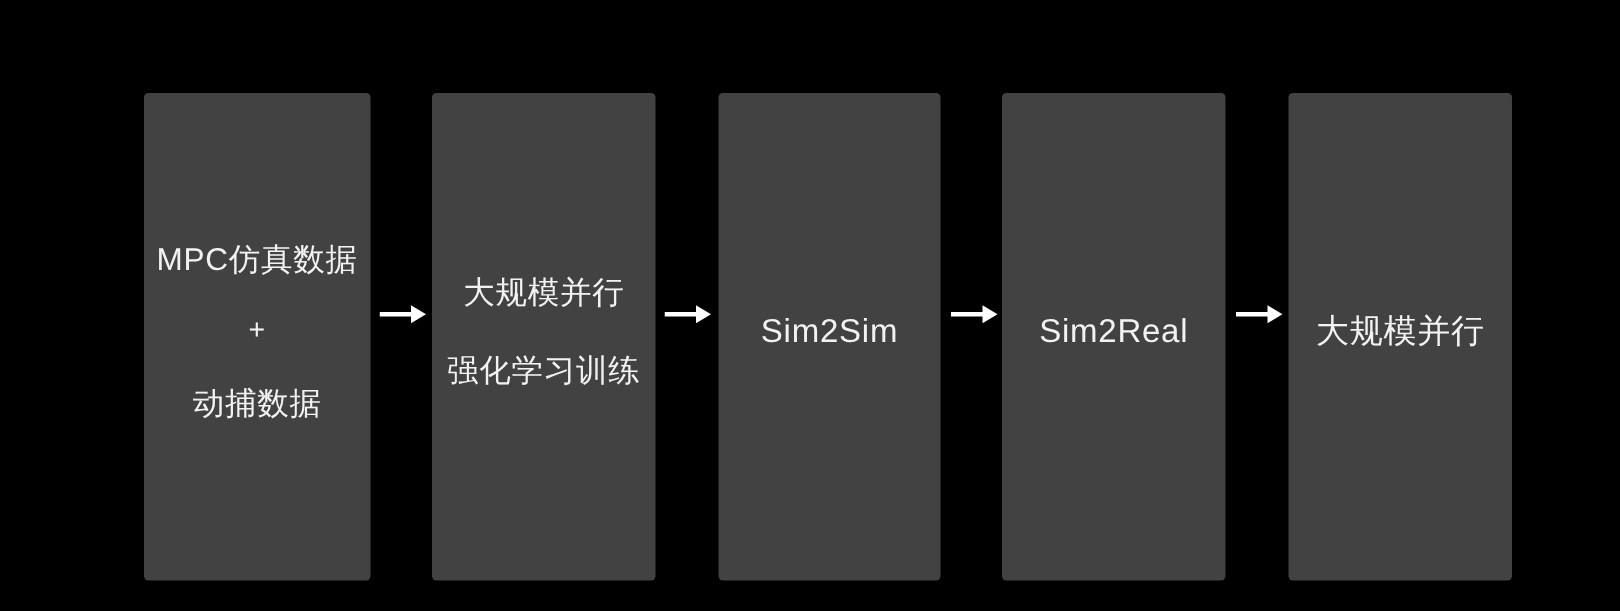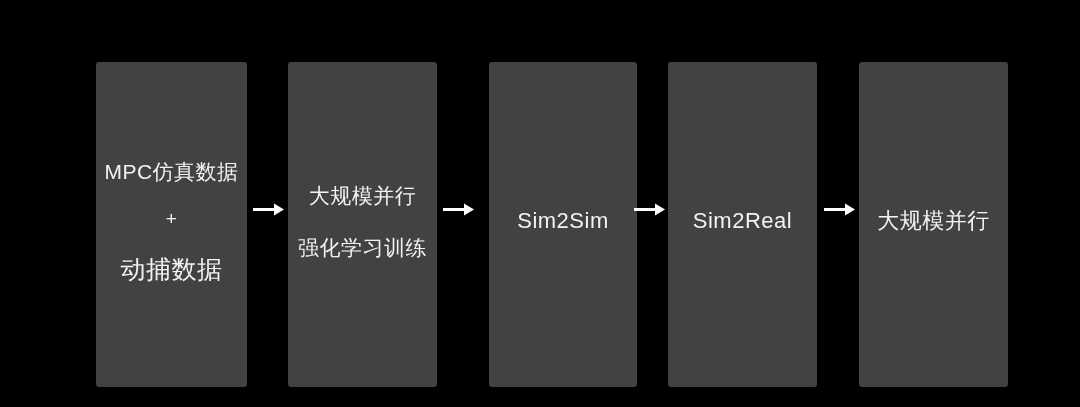--- a/index.html
+++ b/index.html
@@ -26,21 +26,21 @@
     background: #424242;
     border-radius: 3px;
     display: flex;
     flex-direction: column;
     align-items: center;
     justify-content: center;
     box-sizing: border-box;
   }
   .stage-box.b1 { left: 96px;  width: 151px; }
   .stage-box.b2 { left: 288px; width: 149px; }
-  .stage-box.b3 { left: 489px; width: 148px; }
+  .stage-box.b3 { left: 479px; width: 148px; }
   .stage-box.b4 { left: 668px; width: 149px; align-items: center; }
   .stage-box.b5 { left: 859px; width: 149px; }
 
   .stage-lines {
     position: relative;
     width: 100%;
     top: -3px;
     display: flex;
     flex-direction: column;
     align-items: center;
@@ -49,21 +49,21 @@
   .line {
     color: #f2f2f2;
     text-align: center;
     white-space: nowrap;
     line-height: 1.1;
     letter-spacing: 0.5px;
   }
   
   .b1 .line-0 { font-size: 21px; margin-bottom: 26px; }
   .b1 .line-1 { font-size: 19px; margin-bottom: 26px; }
-  .b1 .line-2 { font-size: 25px; }
+  .b1 .line-2 { font-size: 21px; }
   
   .b2 .line-0 { font-size: 21px; margin-bottom: 28px; }
   .b2 .line-1 { font-size: 21px; }
   
   .b3 .line-0, .b4 .line-0, .b5 .line-0 { font-size: 22px; }
 
   .arrow {
     position: absolute;
     top: 203px;
     height: 13px;

